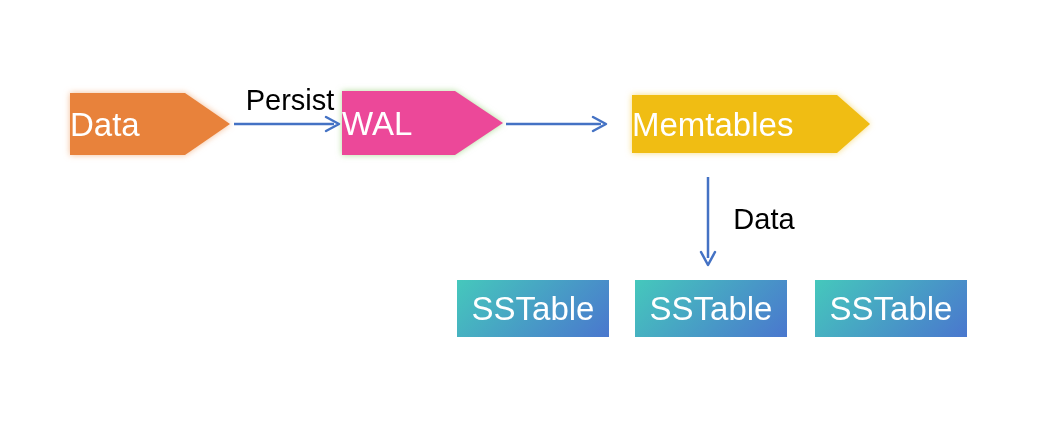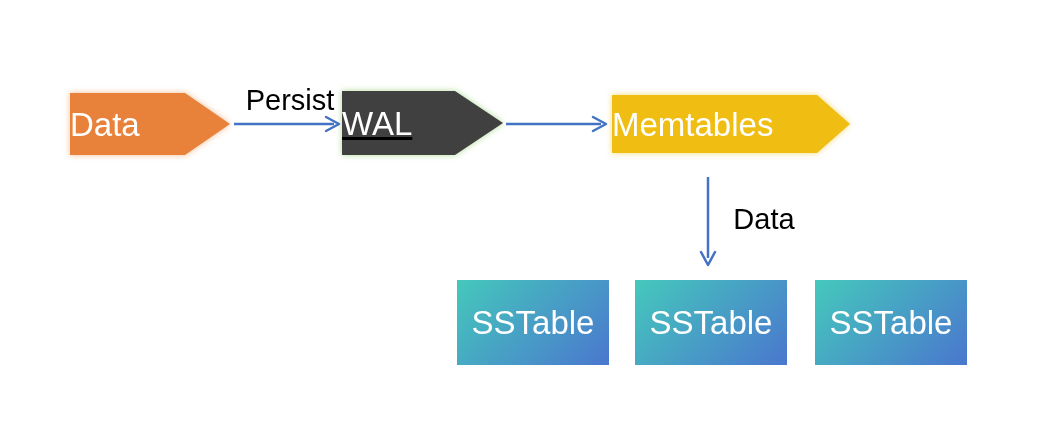--- a/index.html
+++ b/index.html
@@ -35,21 +35,21 @@
   .chev-label {
     color: #ffffff;
     font-size: 33px;
     line-height: 1;
     white-space: nowrap;
   }
   
   .sstable {
     position: absolute;
     width: 152px;
-    height: 85px;
+    height: 57px;
     display: flex;
     align-items: center;
     justify-content: center;
   }
   .sstable-label {
     color: #ffffff;
     font-size: 33px;
     line-height: 1;
     white-space: nowrap;
   }
@@ -77,27 +77,27 @@
 
 <div class="canvas">
 
   <div class="chev-wrap glow-orange" style="left:70px; top:93px; width:160px; height:62px;">
     <div class="chev" style="--point: 45px; background-color: rgb(232, 130, 59);">
       <span class="chev-label">Data</span>
     </div>
   </div>
 
   <div class="chev-wrap glow-green" style="left:342px; top:91px; width:161px; height:64px;">
-    <div class="chev" style="--point: 48px; background-color: #404040; text-decoration: underline;">
+    <div class="chev" style="--point: 48px; background-color: #ec4899;">
       <span class="chev-label">WAL</span>
     </div>
   </div>
 
   <div class="chev-wrap glow-gold" style="left:612px; top:95px; width:238px; height:58px;">
-    <div class="chev" style="--point: 33px; background-color: rgb(240, 189, 19);">
+    <div class="chev" style="--point: 33px; background-color: rgb(240, 189, 19); margin-left: 20px;">
       <span class="chev-label">Memtables</span>
     </div>
   </div>
 
   <div class="sstable" style="left: 457px; top: 280px; background-image: linear-gradient(135deg, rgb(69, 200, 188), rgb(74, 119, 206));">
     <span class="sstable-label">SSTable</span>
   </div>
   <div class="sstable" style="left: 635px; top: 280px; background-image: linear-gradient(135deg, rgb(69, 200, 188), rgb(74, 119, 206));">
     <span class="sstable-label">SSTable</span>
   </div>

